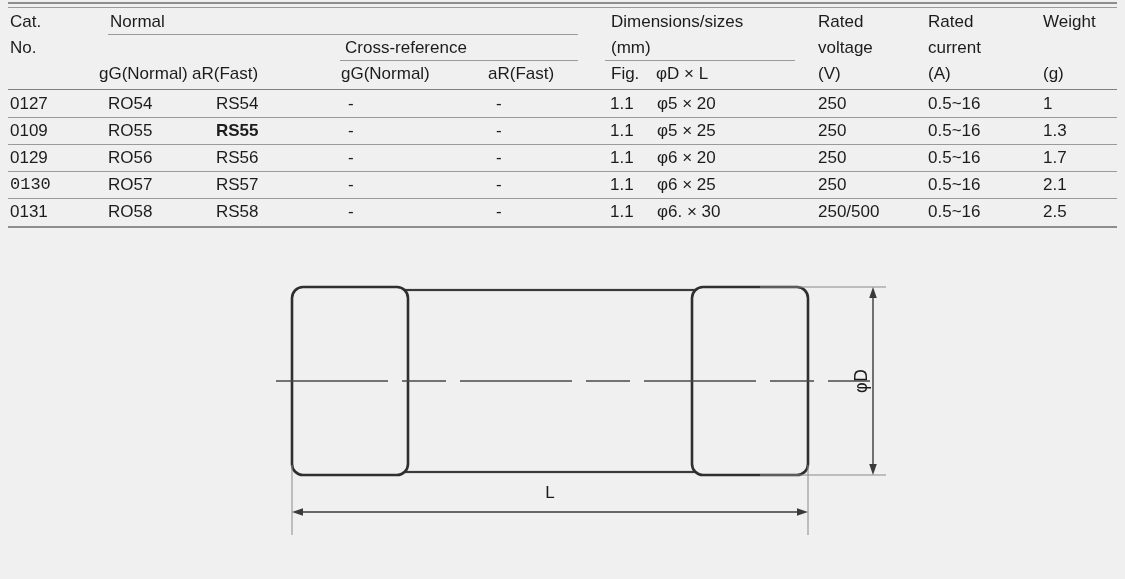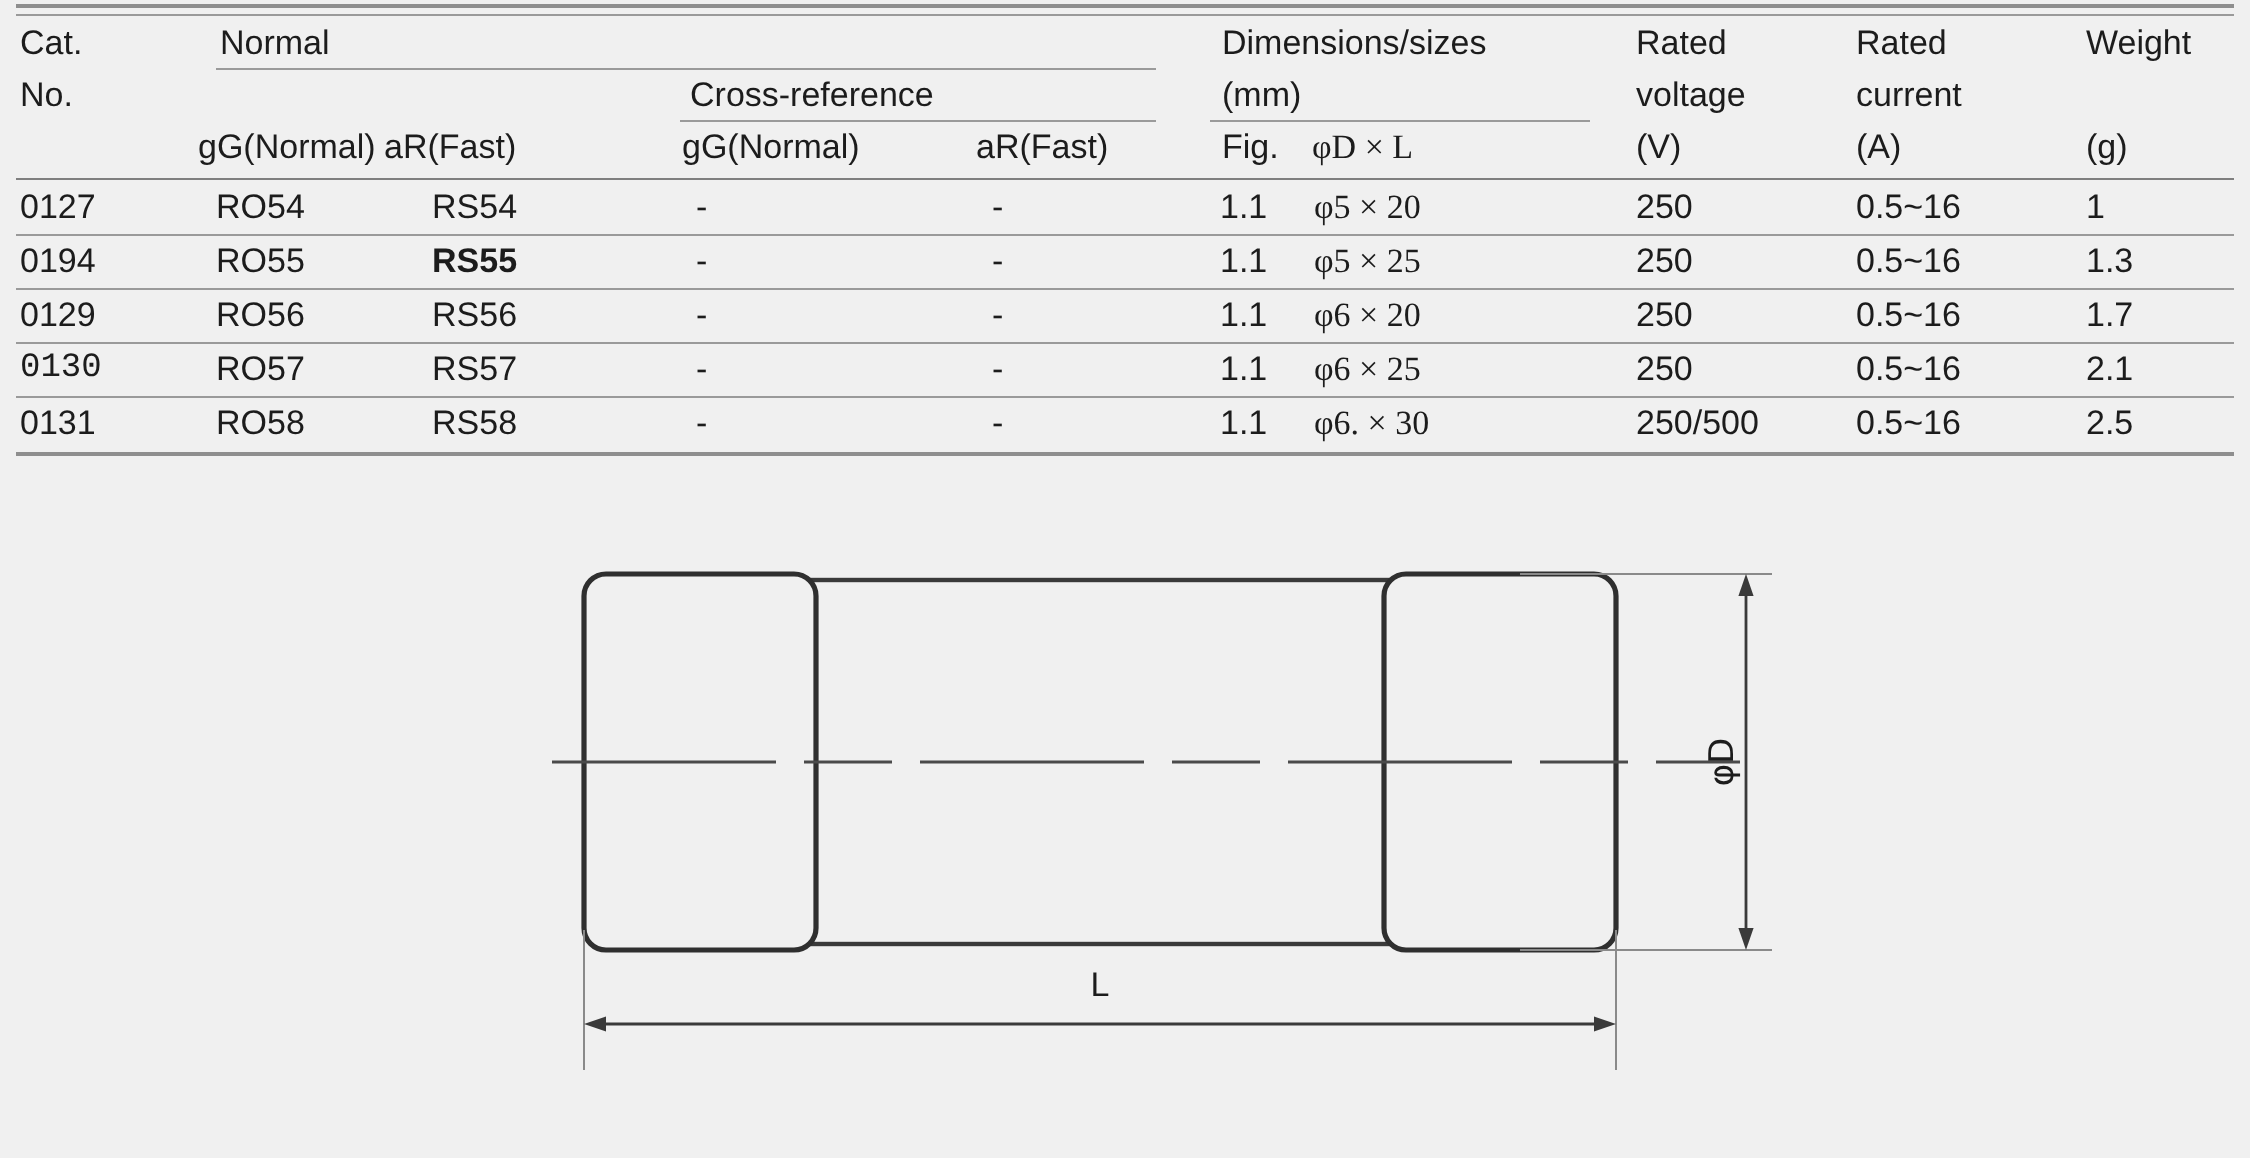--- a/index.html
+++ b/index.html
@@ -36,21 +36,21 @@
 
   .cell {
     position: absolute;
     font-size: 17px;
     line-height: 19px;
     white-space: nowrap;
     color: #1c1c1c;
   }
   .cell.head { font-size: 17px; }
 
-  .phi { font-family: Liberation Serif, serif; }
+  .phi { font-family: Liberation Sans, sans-serif; }
 
   
   .figure {
     position: absolute;
     left: 0;
     top: 250px;
     width: 1125px;
     height: 329px;
   }
   .figure svg { display: block; }
@@ -107,21 +107,21 @@
   <div class="cell" style="left:216px; top:94px;">RS54</div>
   <div class="cell" style="left:348px; top:94px;">-</div>
   <div class="cell" style="left:496px; top:94px;">-</div>
   <div class="cell" style="left:610px; top:94px;">1.1</div>
   <div class="cell phi" style="left:657px; top:94px;">φ5 × 20</div>
   <div class="cell" style="left:818px; top:94px;">250</div>
   <div class="cell" style="left:928px; top:94px;">0.5~16</div>
   <div class="cell" style="left:1043px; top:94px;">1</div>
   <div class="rule" style="left:8px; top:117px; width:1109px;"></div>
 
-  <div class="cell" style="left:10px; top:121px;">0194</div>
+  <div class="cell" style="left:10px; top:121px;">0109</div>
   <div class="cell" style="left:108px; top:121px;">RO55</div>
   <div class="cell" style="left:216px; top:121px;font-weight:bold;">RS55</div>
   <div class="cell" style="left:348px; top:121px;">-</div>
   <div class="cell" style="left:496px; top:121px;">-</div>
   <div class="cell" style="left:610px; top:121px;">1.1</div>
   <div class="cell phi" style="left:657px; top:121px;">φ5 × 25</div>
   <div class="cell" style="left:818px; top:121px;">250</div>
   <div class="cell" style="left:928px; top:121px;">0.5~16</div>
   <div class="cell" style="left:1043px; top:121px;">1.3</div>
   <div class="rule" style="left:8px; top:144px; width:1109px;"></div>

